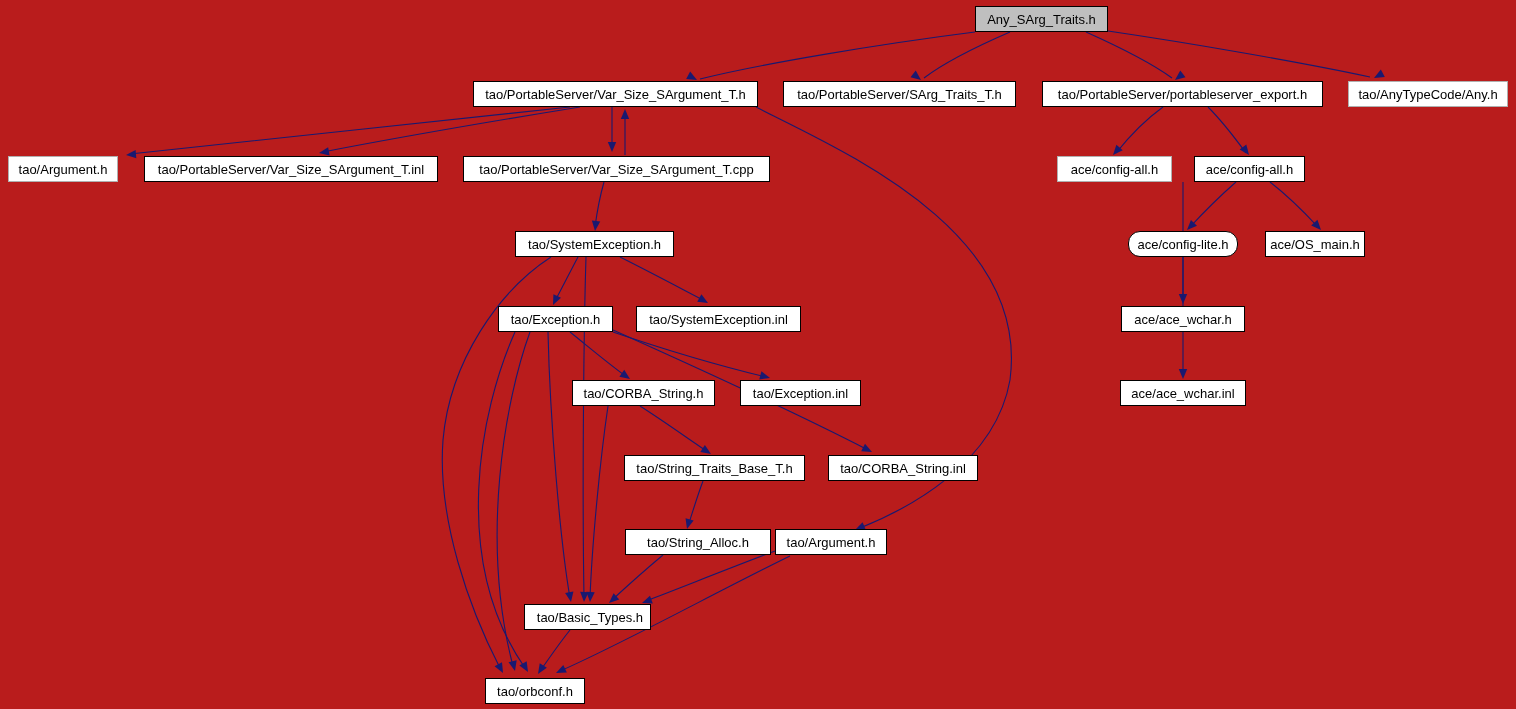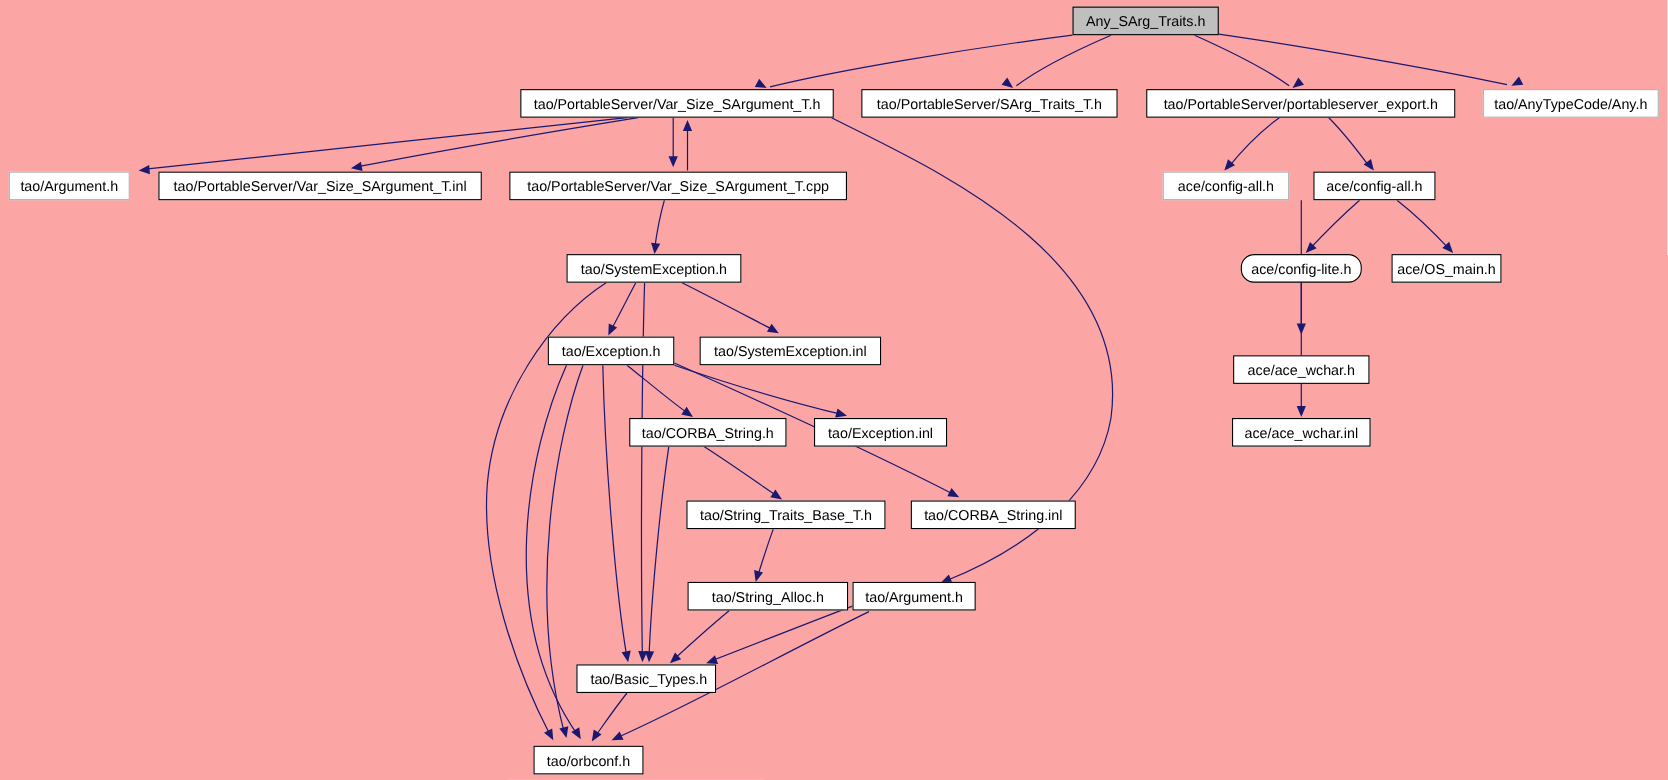--- a/index.html
+++ b/index.html
@@ -4,21 +4,21 @@
 <style>
   html, body {
     margin: 0;
     padding: 0;
     background: #ffffff;
   }
   #canvas {
     position: relative;
     width: 1516px;
     height: 709px;
-    background: #fca5a5;
+    background: #b91c1c;
     font-family: "Liberation Sans", sans-serif;
   }
   #edge-layer {
     position: absolute;
     left: 0;
     top: 0;
     width: 1516px;
     height: 709px;
     pointer-events: none;
   }
@@ -159,21 +159,21 @@
     </div>
     <div class="node" style="left: 1265px; top: 231px; width: 100px;">
       <span class="node-label">ace/OS_main.h</span>
     </div>
     <div class="node" style="left: 498px; top: 306px; width: 115px;">
       <span class="node-label">tao/Exception.h</span>
     </div>
     <div class="node" style="left: 636px; top: 306px; width: 165px;">
       <span class="node-label">tao/SystemException.inl</span>
     </div>
-    <div class="node" style="left: 1121px; top: 306px; width: 124px; margin-top: 17px;">
+    <div class="node" style="left: 1121px; top: 306px; width: 124px;">
       <span class="node-label">ace/ace_wchar.h</span>
     </div>
     <div class="node" style="left: 572px; top: 380px; width: 143px; text-align: right;">
       <span class="node-label">tao/CORBA_String.h</span>
     </div>
     <div class="node" style="left: 740px; top: 380px; width: 121px;">
       <span class="node-label">tao/Exception.inl</span>
     </div>
     <div class="node" style="left: 1120px; top: 380px; width: 126px;">
       <span class="node-label">ace/ace_wchar.inl</span>

